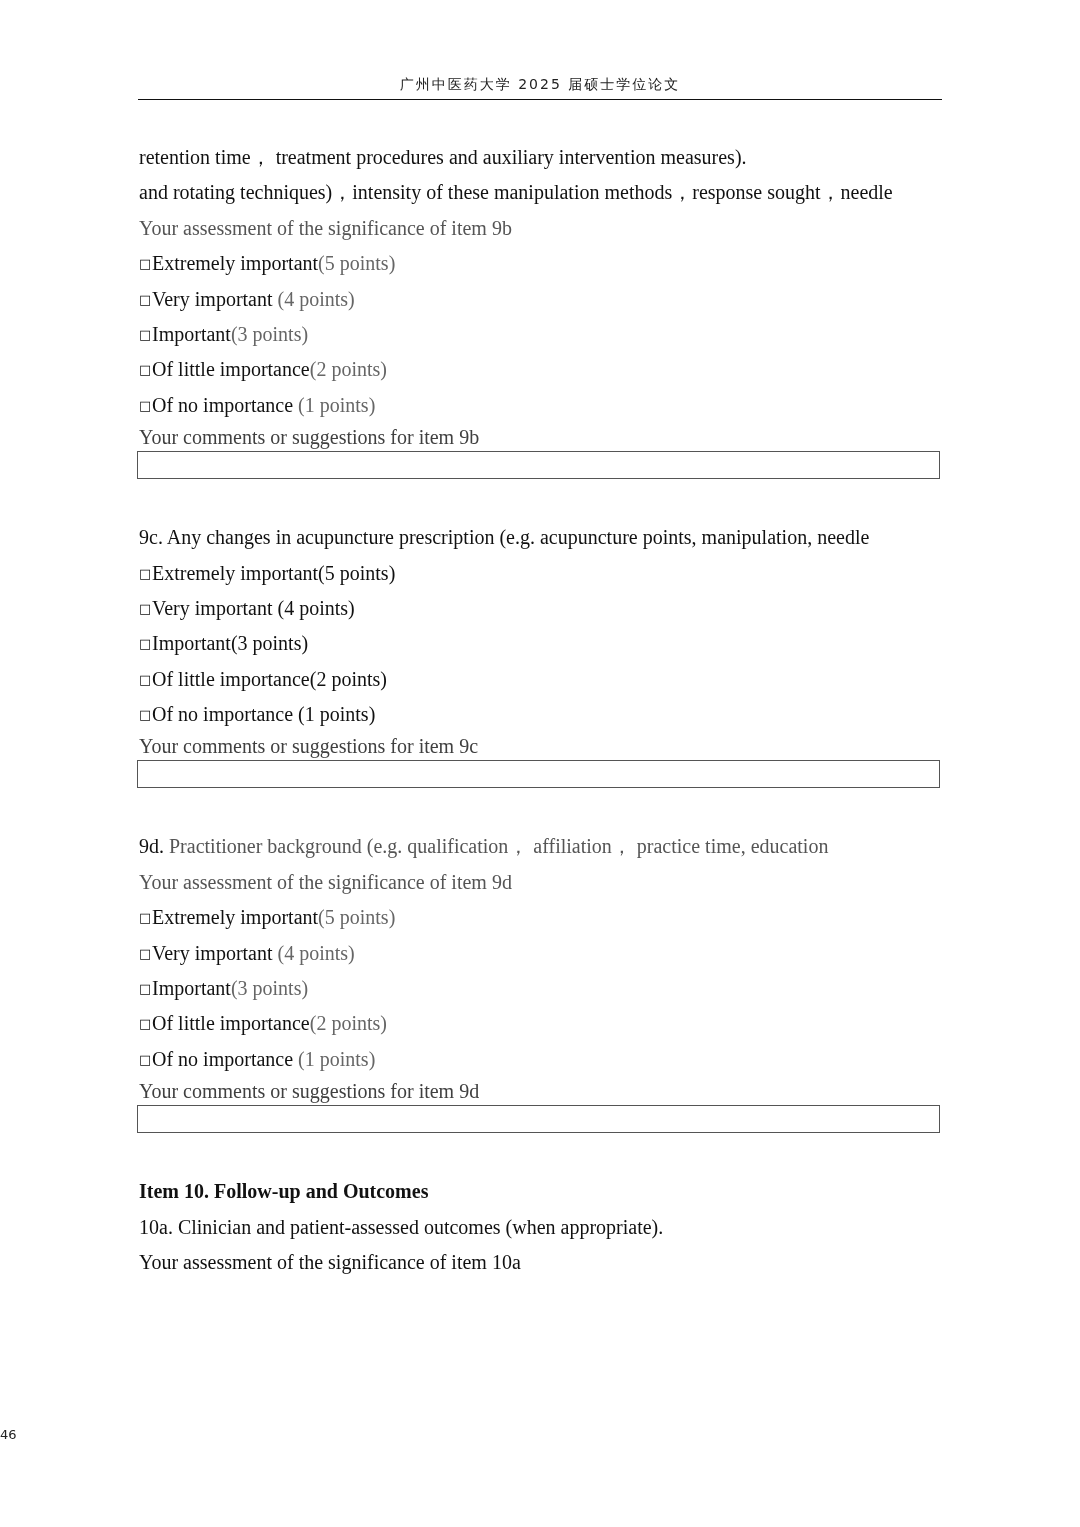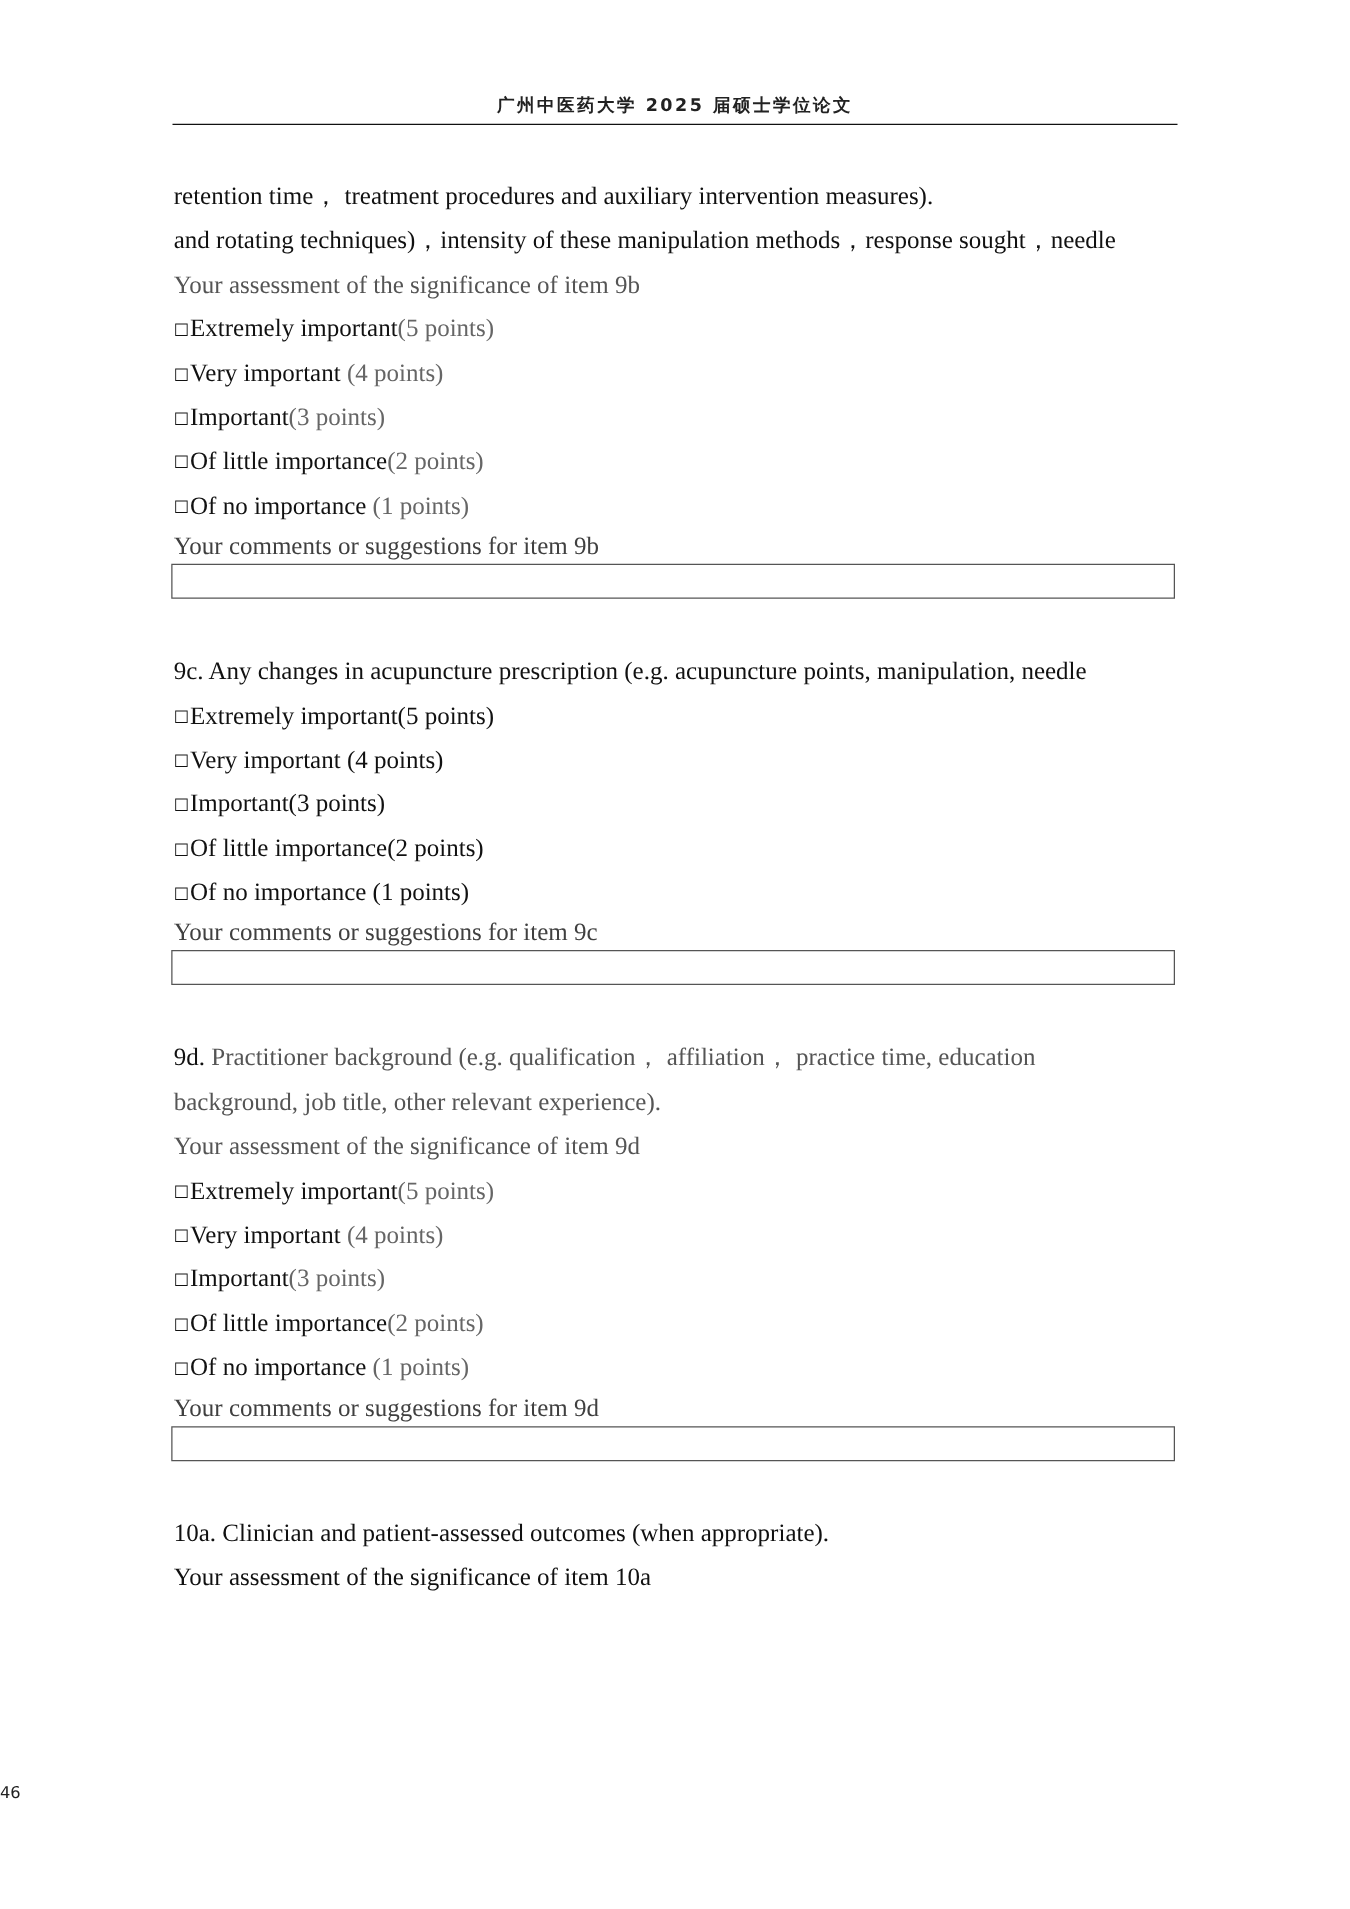--- a/index.html
+++ b/index.html
@@ -1,19 +1,19 @@
 <!DOCTYPE html>
 <html><head>
 <meta charset="utf-8">
 <style>
   html, body { margin: 0; padding: 0; background: #ffffff; }
   body { width: 1080px; height: 1527px; position: relative; overflow: hidden;
          font-family: "Liberation Serif", "DejaVu Serif", serif; color: #111; }
   .header { position: absolute; left: 138px; top: 76px; width: 804px; text-align: center;
-            font-family: "DejaVu Sans", sans-serif; font-size: 14px; letter-spacing: 2px; color: #222; font-weight: bold; }
+            font-family: "DejaVu Sans", sans-serif; font-size: 14px; letter-spacing: 2px; color: #222; }
   .header-rule { position: absolute; left: 138px; top: 99px; width: 804px; height: 0;
                  border-top: 1.3px solid #111; }
   .content { position: absolute; left: 139px; top: 140px; width: 804px; font-size: 20px; }
   .line { height: 35.4px; line-height: 35.4px; white-space: nowrap; }
   .gray { color: #555; }
   .dark { color: #111; }
   .opt-gray { color: #666; }
   .cb { font-family: "DejaVu Sans", sans-serif; font-size: 13px; display: inline-block; width: 13px; vertical-align: 2px; }
   .comment-label { height: 28px; line-height: 28px; color: #404040; }
   .comment-box { width: 803px; height: 28px; border: 1px solid #555; margin-left: -2px; box-sizing: border-box; }
@@ -53,32 +53,32 @@
     <div class="line"><span class="cb">□</span><span>Of little importance</span><span>(2 points)</span></div>
     <div class="line"><span class="cb">□</span><span>Of no importance </span><span>(1 points)</span></div>
     <div class="comment-label">Your comments or suggestions for item 9c</div>
     <div class="comment-box"></div>
   </div>
 
   <div class="gap"></div>
 
   <div>
     <div class="line"><span class="dark">9d.</span><span class="gray"> Practitioner background (e.g. qualification， affiliation， practice time, education</span></div>
-    <div class="line gray">background, job title, other relevant experience).</div>
     <div class="line gray">Your assessment of the significance of item 9d</div>
     <div class="line"><span class="cb">□</span><span>Extremely important</span><span class="opt-gray">(5 points)</span></div>
     <div class="line"><span class="cb">□</span><span>Very important </span><span class="opt-gray">(4 points)</span></div>
     <div class="line"><span class="cb">□</span><span>Important</span><span class="opt-gray">(3 points)</span></div>
     <div class="line"><span class="cb">□</span><span>Of little importance</span><span class="opt-gray">(2 points)</span></div>
     <div class="line"><span class="cb">□</span><span>Of no importance </span><span class="opt-gray">(1 points)</span></div>
     <div class="comment-label">Your comments or suggestions for item 9d</div>
     <div class="comment-box"></div>
   </div>
 
   <div class="gap"></div>
 
   <div>
+    <div class="line bold dark">Item 10. Follow-up and Outcomes</div>
     <div class="line dark">10a. Clinician and patient-assessed outcomes (when appropriate).</div>
     <div class="line dark">Your assessment of the significance of item 10a</div>
   </div>
 </div>
 
 <div class="page-num">46</div>
 
 </body></html>

